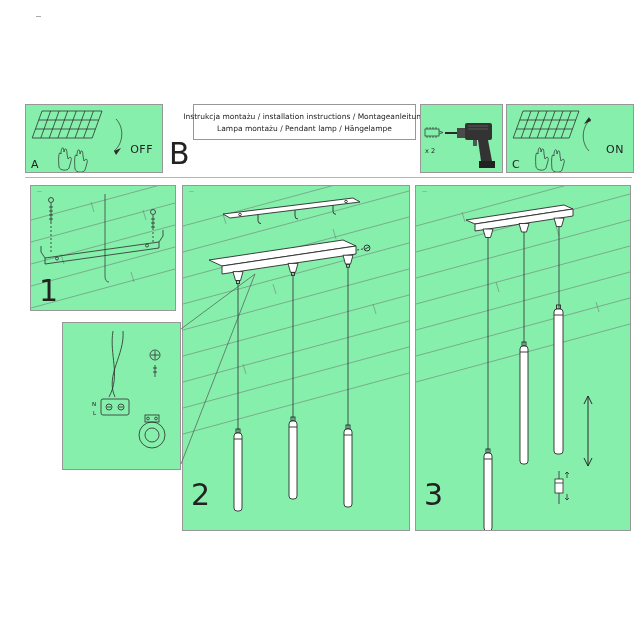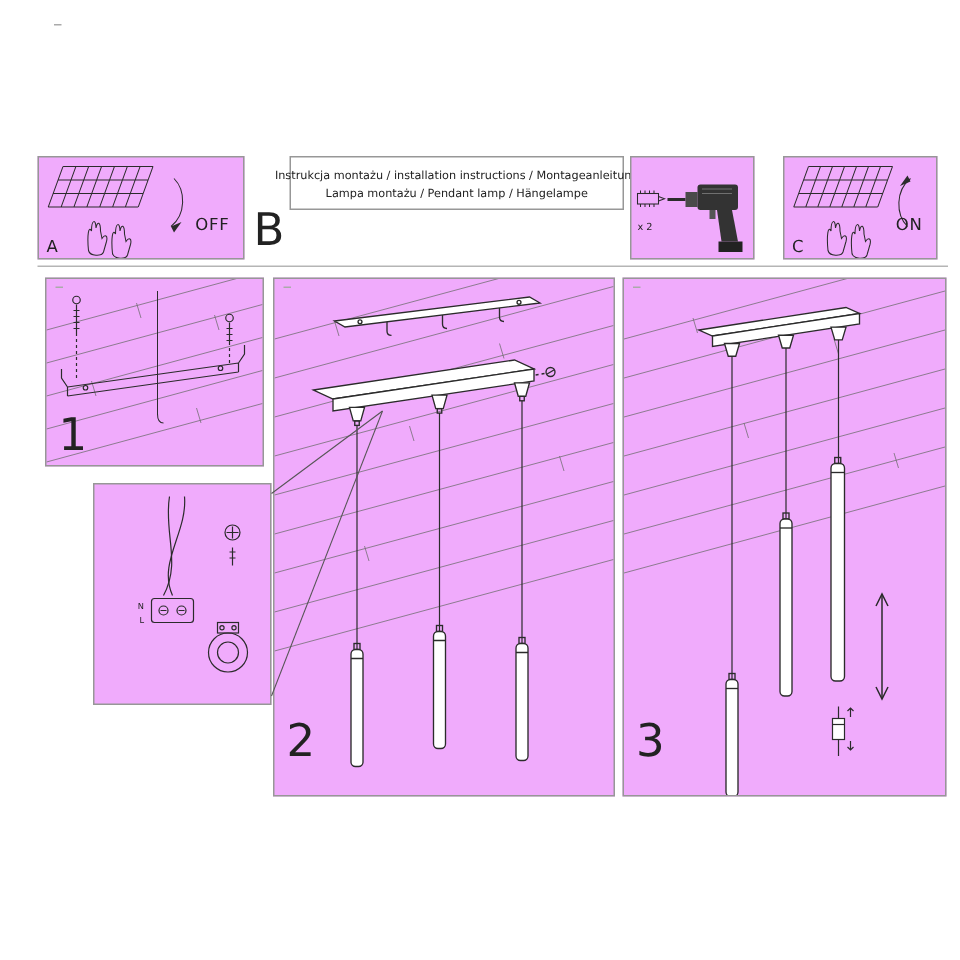--- a/index.html
+++ b/index.html
@@ -1,18 +1,18 @@
 <!DOCTYPE html>
 <html><head>
 <meta charset="utf-8">
 <style>
   html,body{margin:0;padding:0;background:#fff;}
   .page{position:relative;width:640px;height:640px;background:#fff;
         font-family:"DejaVu Sans","Liberation Sans",sans-serif;color:#222;overflow:hidden;}
-  .panel{position:absolute;border:1px solid #979797;background:#f0abfc;box-sizing:border-box;}
+  .panel{position:absolute;border:1px solid #979797;background:#86efac;box-sizing:border-box;}
   svg.fill{position:absolute;left:0;top:0;}
   .corner-letter{position:absolute;left:5px;bottom:1px;font-size:11px;color:#222;}
   .state-label{position:absolute;font-size:11px;letter-spacing:.5px;color:#222;}
   .letter-big{position:absolute;font-size:30px;color:#222;}
   .stepnum{position:absolute;left:8px;font-size:30px;color:#222;}
   .instr-box{position:absolute;left:193px;top:104px;width:223px;height:36px;
              border:1px solid #979797;box-sizing:border-box;display:flex;flex-direction:column;
              align-items:center;justify-content:center;gap:3px;}
   .instr{font-size:7.5px;line-height:1.2;text-align:center;color:#222;white-space:nowrap;}
   .tickmark{position:absolute;width:5px;height:1px;background:#aaa;}
@@ -67,21 +67,21 @@
         <rect x="44" y="18" width="27" height="17" rx="2" fill="#333"></rect>
         <rect x="52" y="35" width="4" height="6" fill="#555"></rect>
         <polygon points="57,35 67,35 71,56 60,56" fill="#333"></polygon>
         <rect x="58" y="56" width="16" height="7" fill="#222"></rect>
         <path d="M47 21 h20 M47 24 h20" stroke="#777" stroke-width="0.6"></path>
       </g>
     </svg>
     <span class="xqty">x 2</span>
   </div>
 
-  <div class="panel" style="left:506px;top:104px;width:103px;height:69px;margin-left:16px;">
+  <div class="panel" style="left:506px;top:104px;width:128px;height:69px;">
     <svg class="fill" width="124" height="67" viewBox="0 0 124 67">
       <g stroke="#2b2b2b" fill="none" stroke-width="0.7">
         <g transform="translate(16,6) skewX(-20)">
           <path d="M0 0H56M0 9H56M0 18H56M0 27H56M0 0V27M8 0V27M16 0V27M24 0V27M32 0V27M40 0V27M48 0V27M56 0V27"></path>
         </g>
         <g>
           <path transform="translate(28,38)" d="M1,24 C0,14 1,7 3,11 C3,3 6,3 6,9 C7,4 9,5 9,11 L10,16 C12,13 14,14 13,18 L11,25 C10,28 2,28 1,24 Z"></path>
           <path transform="translate(44,40)" d="M1,24 C0,14 1,7 3,11 C3,3 6,3 6,9 C7,4 9,5 9,11 L10,16 C12,13 14,14 13,18 L11,25 C10,28 2,28 1,24 Z"></path>
         </g>
         <g transform="translate(68,14)">

